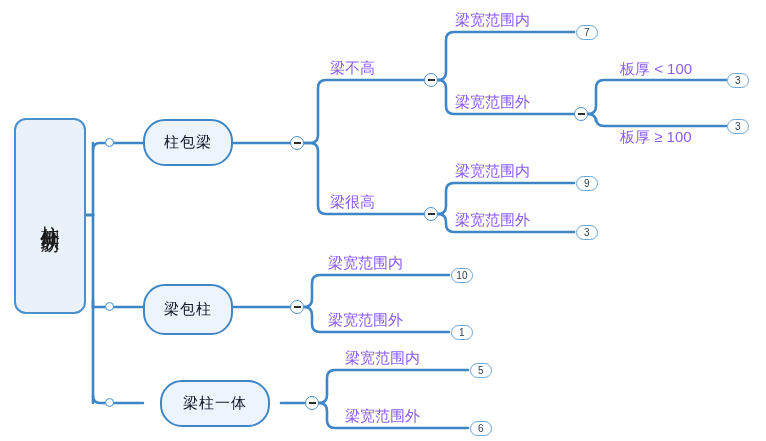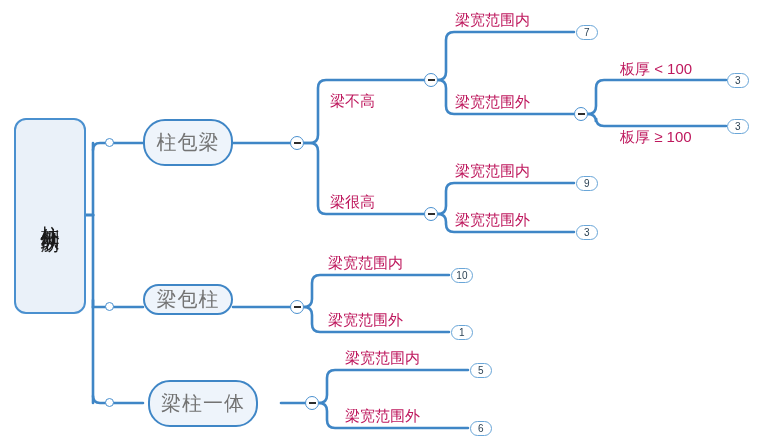--- a/index.html
+++ b/index.html
@@ -34,27 +34,27 @@
 
   
   .l1-node{
     position:absolute;
     box-sizing:border-box;
     border:2px solid #3f86c6;
     background:#eef4fb;
     border-radius:22px;
     display:flex;align-items:center;justify-content:center;
   }
-  .l1-text{font-size:20px;color:#737373;letter-spacing:1px;white-space:nowrap;}
+  .l1-text{font-size:15px;color:#0f172a;letter-spacing:1px;white-space:nowrap;}
 
   
   .lbl{
     position:absolute;
     font-size:15px;
-    color:#be185d;
+    color:#8b5cf6;
     white-space:nowrap;
     line-height:1;
   }
   .lbl.sm{font-size:15px;}
 
   
   .badge{
     position:absolute;
     box-sizing:border-box;
     height:15px;
@@ -142,25 +142,25 @@
   </div>
 
   <div class="jdot" style="left:105px;top:138px;"></div>
   <div class="jdot" style="left:105px;top:302px;"></div>
   <div class="jdot" style="left:105px;top:398px;"></div>
 
   <div class="l1-node" style="left:143px;top:119px;width:90px;height:47px;">
     <span class="l1-text">柱包梁</span>
   </div>
 
-  <div class="l1-node" style="left:143px;top:284px;width:90px;height:31px;">
+  <div class="l1-node" style="left:143px;top:284px;width:90px;height:51px;">
     <span class="l1-text">梁包柱</span>
   </div>
 
-  <div class="l1-node" style="left:148px;top:380px;width:110px;height:47px;font-family:Liberation Serif, serif;">
+  <div class="l1-node" style="left:160px;top:380px;width:110px;height:47px;font-family:Liberation Serif, serif;">
     <span class="l1-text">梁柱一体</span>
   </div>
 
   <div class="toggle" style="left:290px;top:136px;">
       <i></i>
     </div>
 
   <div class="toggle" style="left:424px;top:73px;">
       <i></i>
     </div>
@@ -174,21 +174,21 @@
     </div>
 
   <div class="toggle" style="left:290px;top:300px;">
       <i></i>
     </div>
 
   <div class="toggle" style="left:305px;top:396px;">
       <i></i>
     </div>
 
-  <div class="lbl" style="left:330px;top:60px;margin-top:33px;">梁不高</div>
+  <div class="lbl" style="left:330px;top:60px;">梁不高</div>
 
   <div class="lbl" style="left:330px;top:194px;">梁很高</div>
 
   <div class="lbl" style="left:455px;top:12px;">梁宽范围内</div>
   <div class="badge" style="left:576px;top:25px;">7</div>
 
   <div class="lbl" style="left:455px;top:94px;">梁宽范围外</div>
 
   <div class="lbl sm" style="left:620px;top:61px;">板厚 &lt; 100</div>
   <div class="badge" style="left:727px;top:73px;">3</div>

